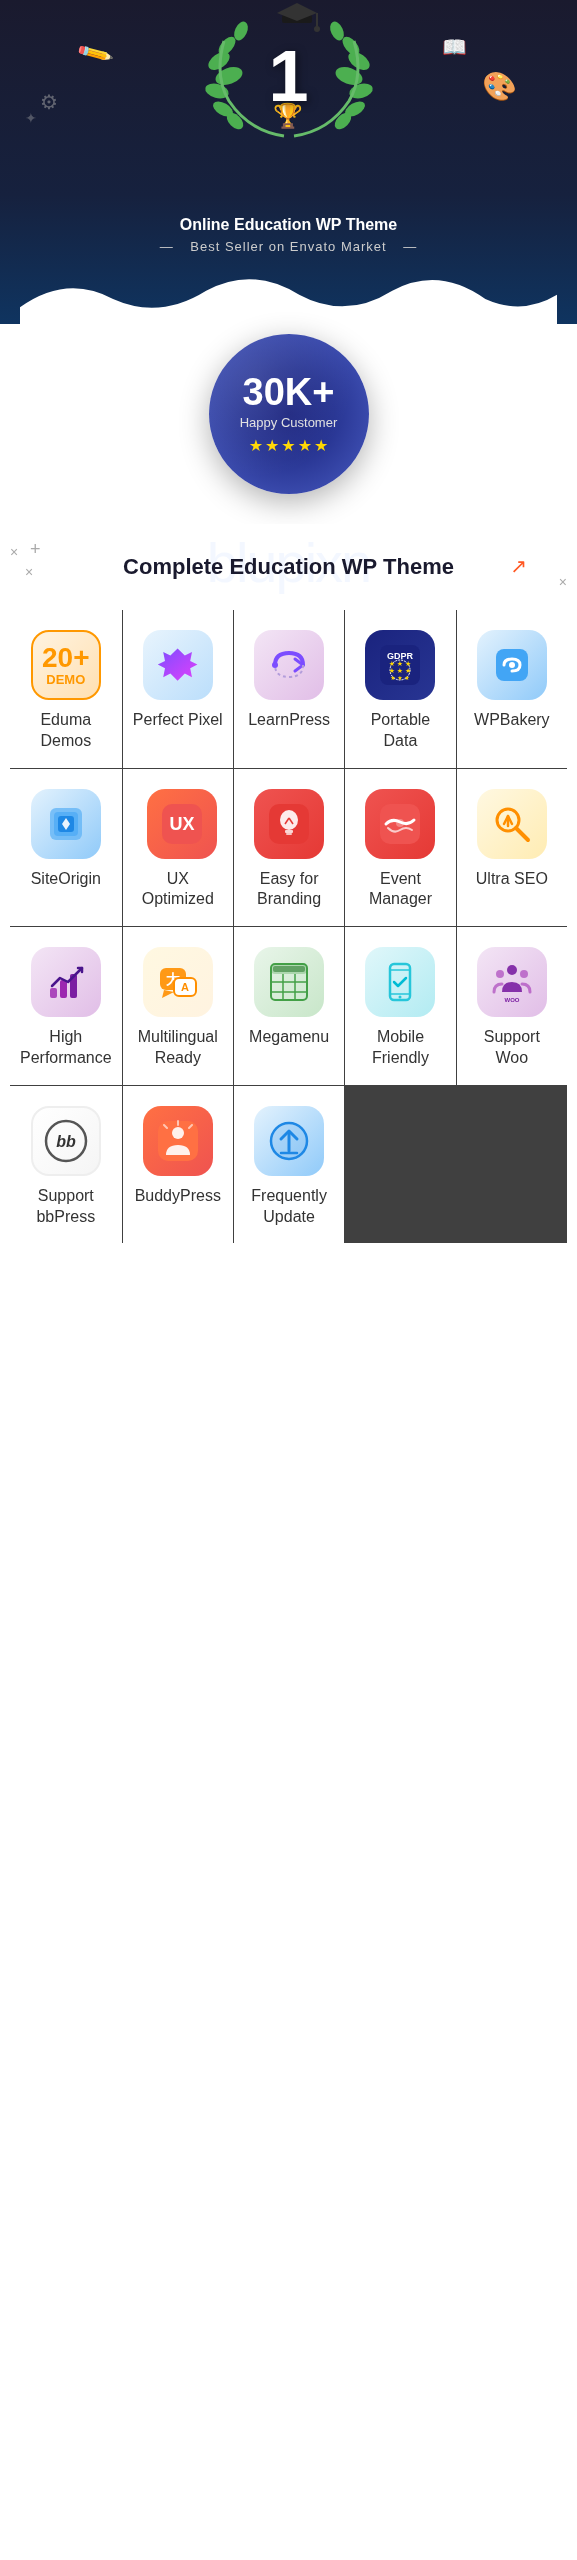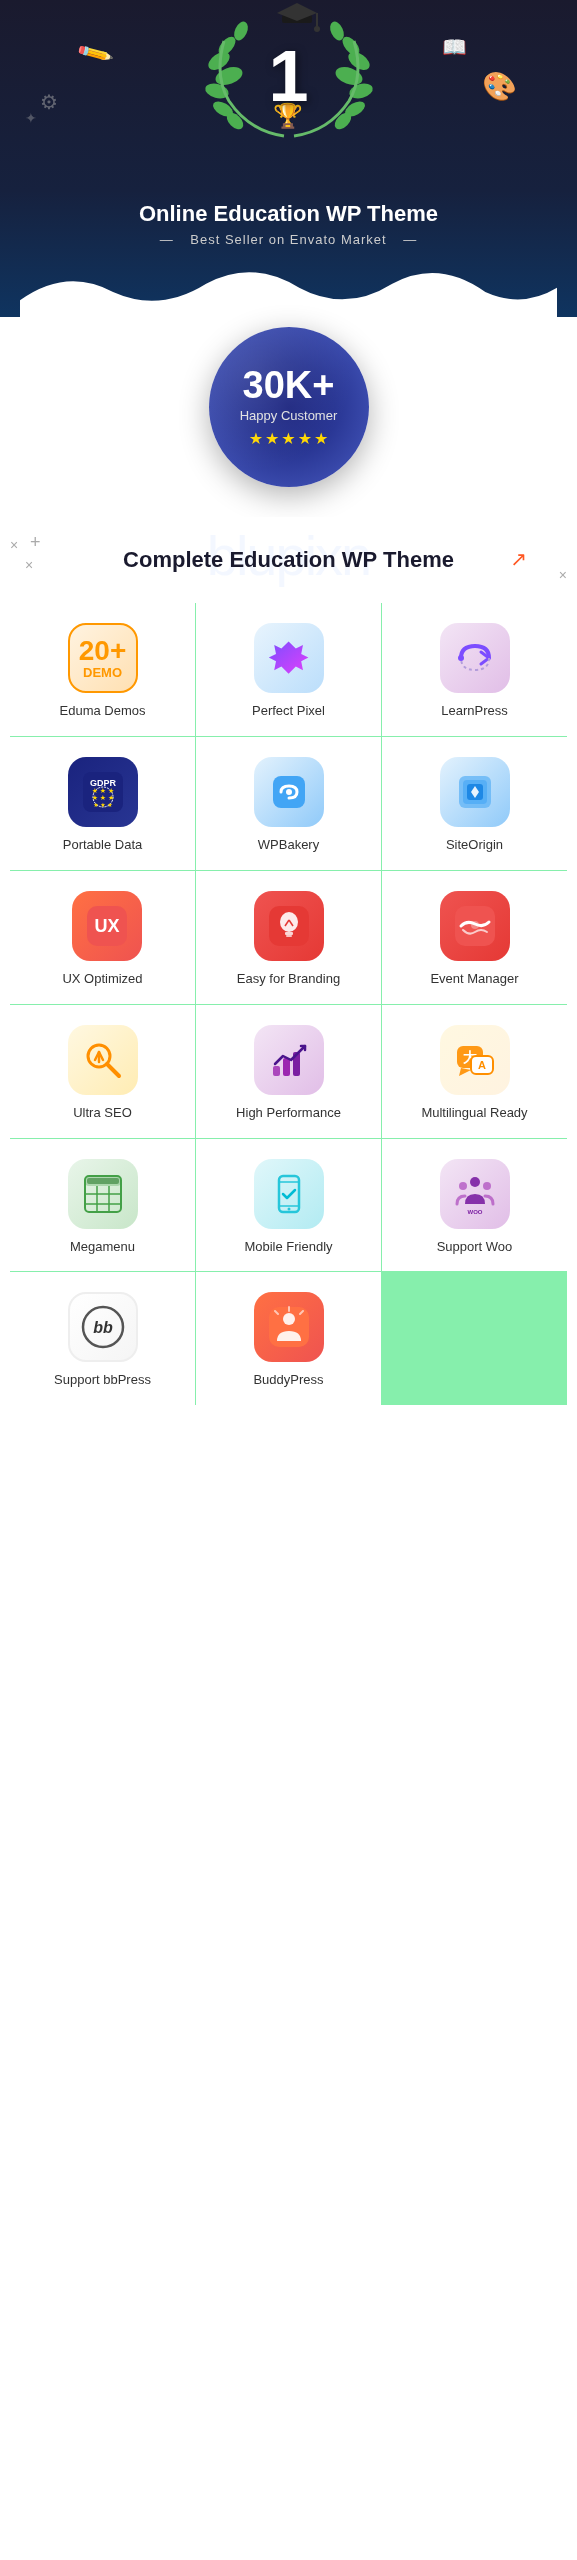--- a/index.html
+++ b/index.html
@@ -48,23 +48,23 @@
       position: absolute;
       font-size: 24px;
     }
     .fi-pencil { top: 10px; left: 60px; transform: rotate(-30deg); }
     .fi-palette { top: 40px; right: 40px; color: #ff9800; font-size: 28px; }
     .fi-gear { top: 60px; left: 20px; color: #aaa; font-size: 20px; opacity: 0.5; }
     .fi-star-sm { top: 80px; left: 5px; color: #aaa; font-size: 14px; opacity: 0.4; }
 
     .hero-title {
       color: #fff;
-      font-size: 22px;
+      font-size: 16px;
       font-weight: 700;
-      margin-top: 11px;
+      margin-top: 26px;
     }
     .hero-subtitle {
       color: #ccc;
       font-size: 13px;
       margin: 5px 0 0;
       letter-spacing: 1px;
     }
     .hero-subtitle span { margin: 0 6px; }
 
     
@@ -156,23 +156,23 @@
     .deco-plus { color: #aaa; font-size: 18px; position: absolute; }
     .deco-arrow { position: absolute; color: #ff5722; font-size: 20px; }
 
     
     .features-section {
       background: #fff;
       padding: 10px 10px 20px;
     }
     .features-grid {
       display: grid;
-      grid-template-columns: repeat(3, 1fr);
+      grid-template-columns: repeat(5, 1fr);
       gap: 1px;
-      background: #86efac;
+      background: #404040;
     }
     .feature-cell {
       background: #fff;
       display: flex;
       flex-direction: column;
       align-items: center;
       justify-content: flex-start;
       padding: 20px 10px 16px;
       text-align: center;
     }
@@ -182,21 +182,21 @@
       border-radius: 18px;
       display: flex;
       align-items: center;
       justify-content: center;
       margin-bottom: 10px;
       font-size: 28px;
       position: relative;
       overflow: hidden;
     }
     .feature-label {
-      font-size: 13px;
+      font-size: 16px;
       color: #333;
       font-weight: 500;
       line-height: 1.3;
     }
 
     
     .demo-icon {
       background: linear-gradient(135deg, #fff3e0, #ffe0b2);
       border: 2px solid #ff9800;
       color: #ff9800;
@@ -556,15 +556,29 @@
           <path d="M10 36 Q10 26 22 26 Q34 26 34 36" fill="#fff" opacity="0.9"></path>
 
           <line x1="22" y1="2" x2="22" y2="6" stroke="#fff" stroke-width="2" stroke-linecap="round" opacity="0.6"></line>
           <line x1="36" y1="6" x2="33" y2="9" stroke="#fff" stroke-width="2" stroke-linecap="round" opacity="0.6"></line>
           <line x1="8" y1="6" x2="11" y2="9" stroke="#fff" stroke-width="2" stroke-linecap="round" opacity="0.6"></line>
         </svg>
       </div>
       <span class="feature-label">BuddyPress</span>
     </div>
 
+    <div class="feature-cell">
+      <div class="feature-icon-wrap ic-update">
+        <svg width="44" height="44" viewBox="0 0 44 44">
+          <circle cx="22" cy="22" r="18" fill="#1e88e5" opacity="0.15"></circle>
+          <circle cx="22" cy="22" r="18" fill="none" stroke="#1e88e5" stroke-width="2.5"></circle>
+
+          <line x1="22" y1="32" x2="22" y2="14" stroke="#1e88e5" stroke-width="3" stroke-linecap="round"></line>
+          <polyline points="14,20 22,12 30,20" fill="none" stroke="#1e88e5" stroke-width="3" stroke-linecap="round" stroke-linejoin="round"></polyline>
+
+          <line x1="14" y1="34" x2="30" y2="34" stroke="#1e88e5" stroke-width="2.5" stroke-linecap="round"></line>
+        </svg>
+      </div>
+      <span class="feature-label">Frequently Update</span>
+    </div>
 
   </div>
 </div>
 
 </body></html>

